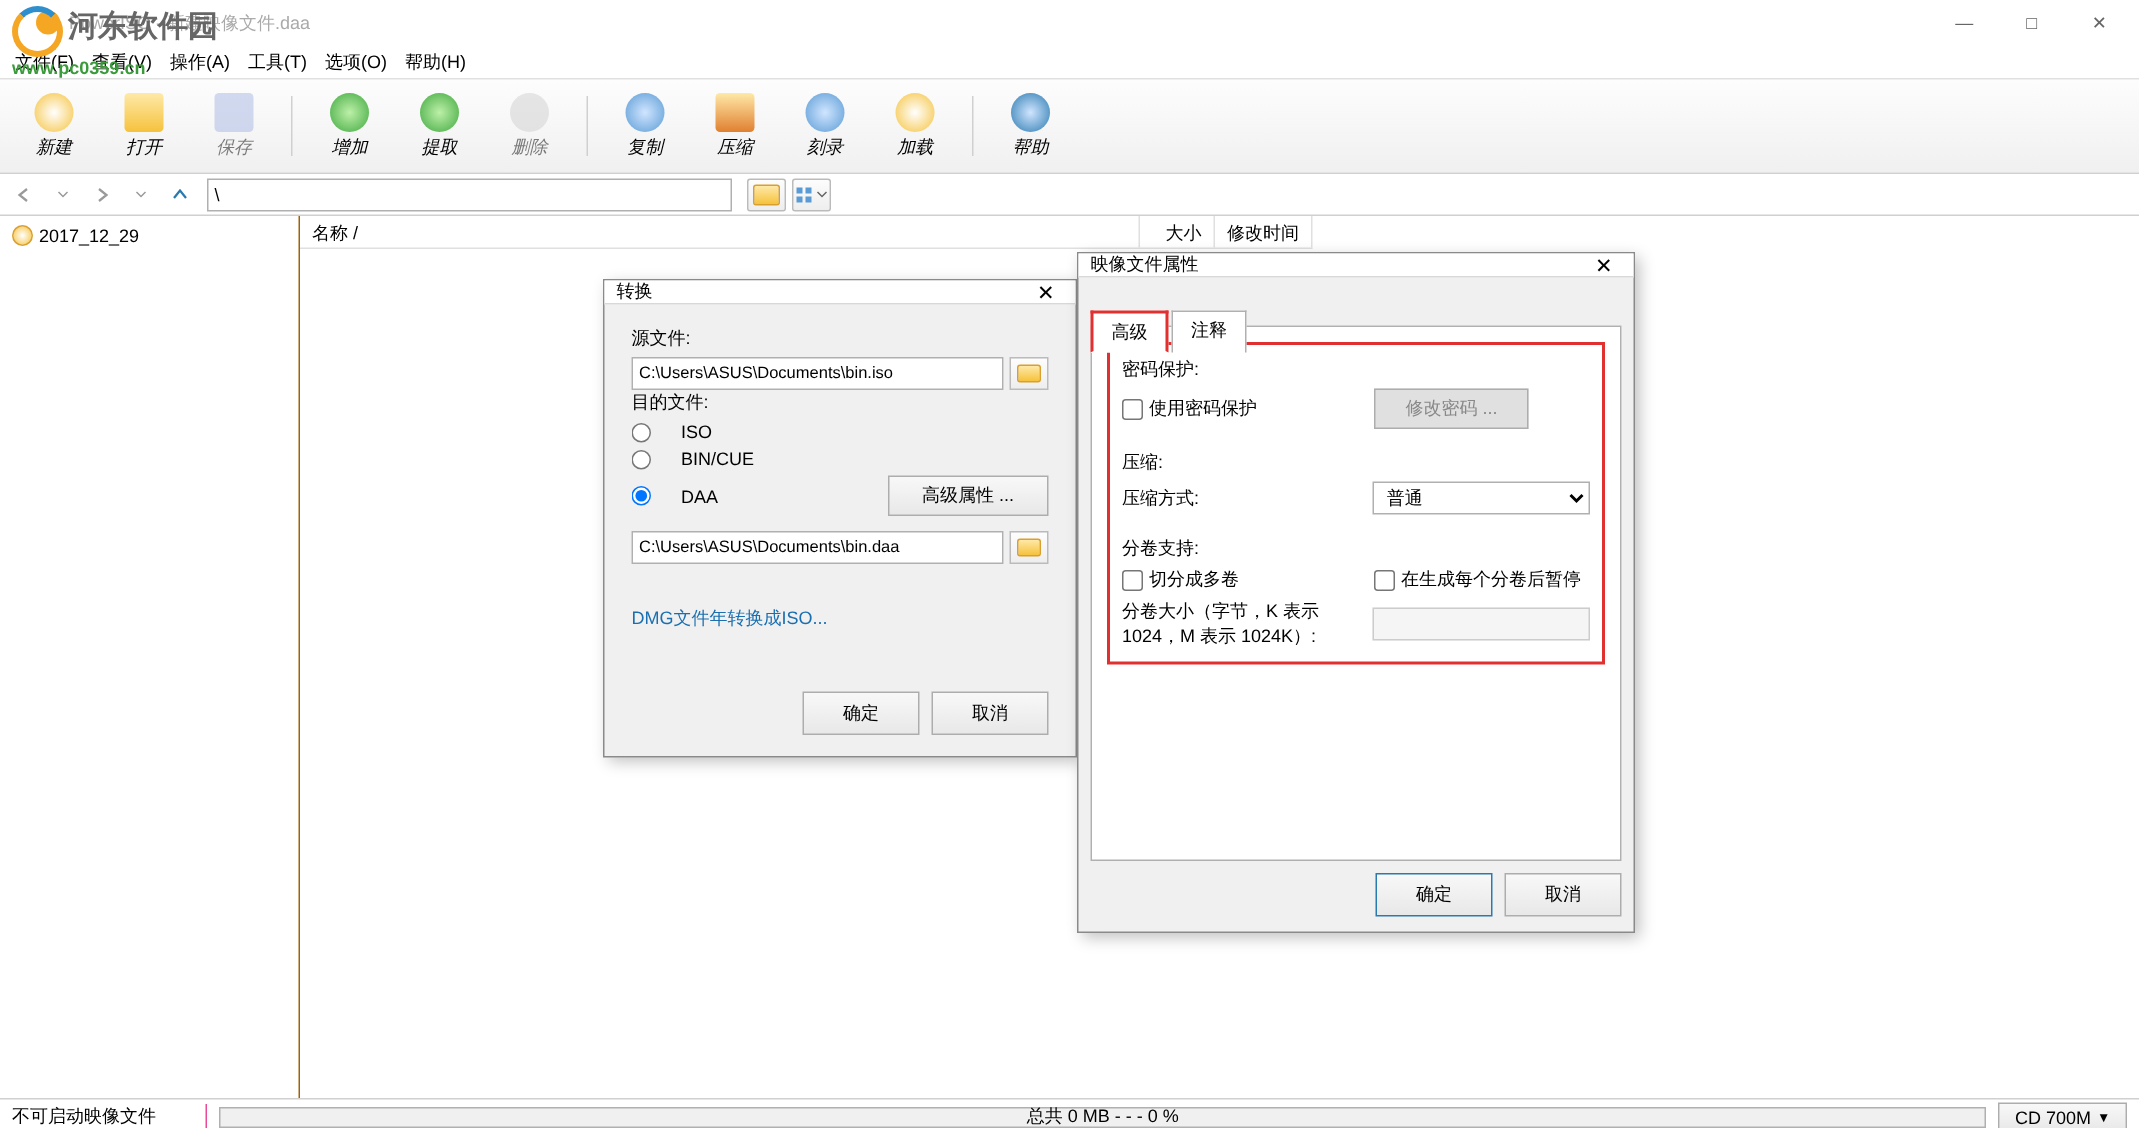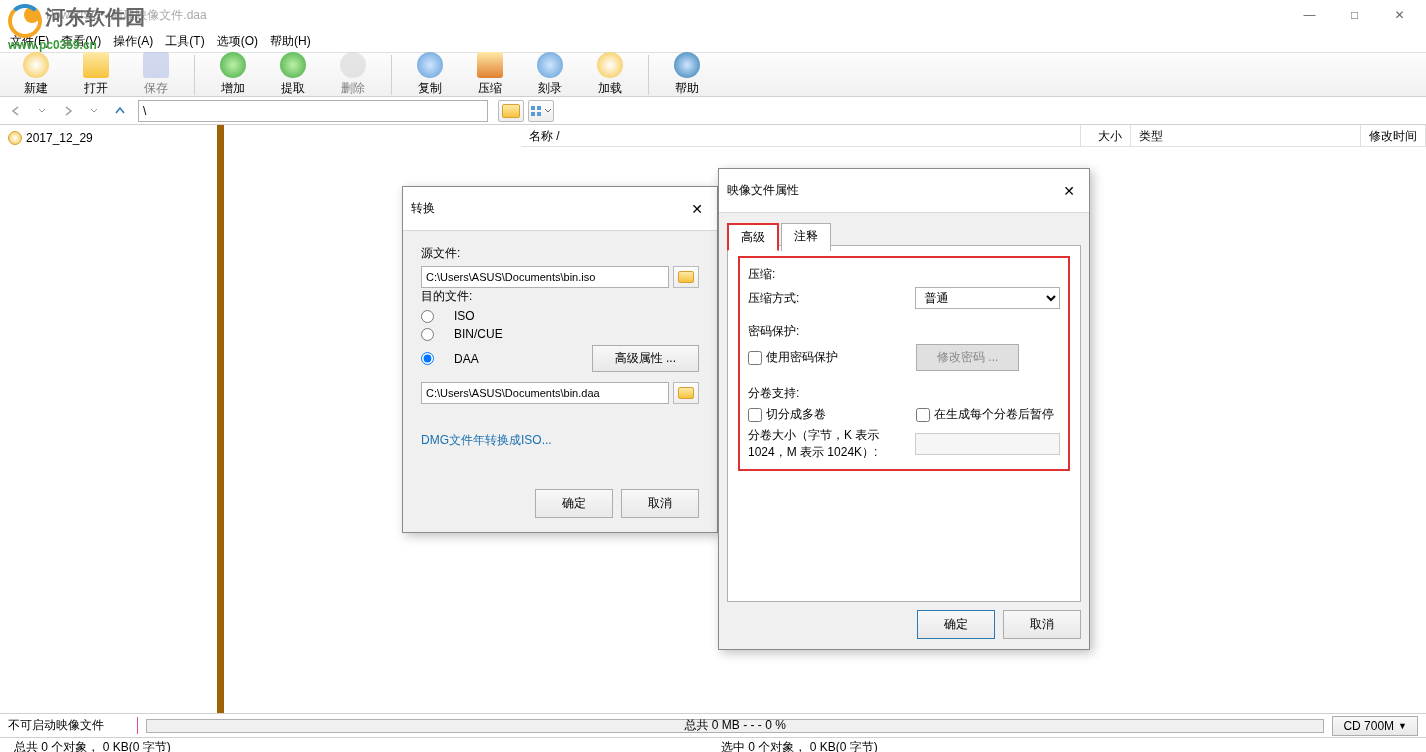--- a/index.html
+++ b/index.html
@@ -15,80 +15,80 @@
 .titlebar { height: 30px; background: #fff; border-bottom: 0; display: flex; align-items: center; padding-left: 24px; padding-right: 4px; color: #999; }
 .titlebar .icon { width: 16px; height: 16px; background: #f5a623; border-radius: 50%; margin-right: 6px; }
 .titlebar .title { flex: 1; font-size: 12px; color: #aaa; }
 .titlebar .winbtn { width: 45px; height: 30px; display: flex; align-items: center; justify-content: center; color: #666; cursor: pointer; }
 
 
 .menubar { height: 22px; display: flex; align-items: center; padding: 0 4px; border-bottom: 0; }
 .menubar .menuitem { padding: 3px 6px; cursor: pointer; }
 
 
-.toolbar { height: 45px; background: linear-gradient(#fdfdfd,#f0f0f0); border-top: 1px solid #e0e0e0; border-bottom: 1px solid #d0d0d0; display: flex; align-items: center; padding: 0 6px; }
+.toolbar { height: 64px; background: linear-gradient(#fdfdfd,#f0f0f0); border-top: 1px solid #e0e0e0; border-bottom: 1px solid #d0d0d0; display: flex; align-items: center; padding: 0 6px; font-style: italic; }
 .tbtn { width: 60px; height: 50px; display: flex; flex-direction: column; align-items: center; justify-content: center; cursor: pointer; border-radius: 3px; }
 .tbtn .ticon { width: 26px; height: 26px; border-radius: 50%; margin-bottom: 2px; }
 .tbtn .tlabel { font-size: 12px; }
 .tbtn.disabled { opacity: .5; cursor: default; }
 .tsep { width: 1px; height: 40px; background: #d0d0d0; margin: 0 8px; }
 
 
 .navbar { height: 28px; border-bottom: 1px solid #d0d0d0; display: flex; align-items: center; padding: 0 4px; gap: 2px; }
 .navbtn { width: 24px; height: 22px; border: 1px solid transparent; display: flex; align-items: center; justify-content: center; color: #888; border-radius: 2px; }
 .navbtn.active { color: #2a7ab0; }
 .pathbox { flex: 1; height: 22px; border: 1px solid #b0b0b0; background: #fff; padding: 0 4px; display: flex; align-items: center; margin: 0 4px; max-width: 350px; }
 .viewsel { width: 26px; height: 22px; border: 1px solid #bbb; background: linear-gradient(#fdfdfd,#eee); border-radius: 2px; display: flex; align-items: center; justify-content: center; }
 .navright { display: flex; gap: 4px; margin-left: 4px; }
 .navright .yellow-folder { width: 18px; height: 14px; background: linear-gradient(#ffe9a8,#f5c23c); border: 1px solid #d9a030; border-radius: 2px; }
 
 
 .main { display: flex; height: 588px; }
-.tree { width: 224px; border-right: 7px solid #a16207; padding: 4px; }
+.tree { width: 200px; border-right: 1px solid #a16207; padding: 4px; }
 .tree-item { display: flex; align-items: center; gap: 4px; padding: 2px 4px; }
 .tree-item .disc { width: 14px; height: 14px; background: radial-gradient(circle,#fff,#f5c23c); border-radius: 50%; border: 1px solid #d9a030; }
-.listview { flex: 1; display: flex; flex-direction: column; align-items: flex-end; }
+.listview { flex: 1; display: flex; flex-direction: row; }
 .listhdr { height: 22px; border-bottom: 1px solid #e0e0e0; display: flex; }
 .listhdr .col { padding: 3px 8px; border-right: 1px solid #e0e0e0; }
 .listbody { flex: 1; position: relative; }
 
 
 .progressarea { height: 24px; border-top: 1px solid #d0d0d0; display: flex; align-items: center; padding: 0 8px; gap: 8px; }
 .progressarea .plabel { width: 130px; border-right: 1px solid #ec4899; padding-right: 0; }
 .progressarea .pbar { flex: 1; height: 14px; border: 1px solid #b0b0b0; background: #f0f0f0; position: relative; display: flex; align-items: center; justify-content: center; }
 .progressarea .cdbtn { border: 1px solid #adadad; padding: 2px 10px; background: linear-gradient(#f8f8f8,#e8e8e8); cursor: pointer; display: flex; align-items: center; gap: 4px; }
 
 
 .statusbar { height: 20px; border-top: 1px solid #d0d0d0; display: flex; align-items: center; padding: 0 6px; }
 .statusbar .scell { padding: 0 8px; }
 
 
 .dialog { position: absolute; background: #f0f0f0; border: 1px solid #8a8a8a; box-shadow: 3px 3px 10px rgba(0,0,0,.25); }
-.dlg-title { height: 44px; background: #fff; display: flex; align-items: center; padding: 0 8px; border-bottom: 1px solid #d8d8d8; }
+.dlg-title { height: 16px; background: #fff; display: flex; align-items: center; padding: 0 8px; border-bottom: 1px solid #d8d8d8; }
 .dlg-close { margin-left: auto; font-size: 14px; cursor: pointer; padding: 0 6px; }
 .dlg-body { padding: 14px 18px; }
 
 
 .dlg-convert { left: 402px; top: 186px; width: 316px; }
 .dlg-convert .lbl { margin-bottom: 4px; }
 .dlg-convert .row { display: flex; gap: 4px; }
 .dlg-convert input[type=text] { flex: 1; height: 22px; border: 1px solid #b0b0b0; background: #fff; padding: 0 4px; font-size: 11px; }
 .dlg-convert .browse { width: 26px; height: 22px; border: 1px solid #bbb; background: linear-gradient(#fdfdfd,#eee); display: flex; align-items: center; justify-content: center; }
 .dlg-convert .radio-row { display: flex; align-items: center; gap: 20px; margin: 4px 0; }
 .dlg-convert .adv-row { display: flex; align-items: center; }
 .dlg-convert .advbtn { border: 1px solid #adadad; padding: 4px 22px; background: linear-gradient(#f8f8f8,#e8e8e8); cursor: pointer; margin-left: auto; }
 .dlg-convert .link { color: #1a6fb0; cursor: pointer; margin-top: 28px; display: inline-block; }
 .dlg-convert .btnrow { display: flex; justify-content: flex-end; gap: 8px; margin-top: 40px; }
 .dlgbtn { border: 1px solid #adadad; padding: 5px 26px; background: linear-gradient(#f8f8f8,#e8e8e8); cursor: pointer; }
 .dlgbtn.default { border: 1px solid #2a7ab0; }
 
 
 .dlg-props { left: 718px; top: 168px; width: 372px; }
 .dlg-props .tabrow { display: flex; gap: 2px; padding: 4px 8px 0 8px; }
-.dlg-props .tab { padding: 4px 12px; border: 1px solid #b0b0b0; border-bottom: none; background: #fff; cursor: pointer; position: relative; top: 6px; }
+.dlg-props .tab { padding: 4px 12px; border: 1px solid #b0b0b0; border-bottom: none; background: #fff; cursor: pointer; position: relative; top: 18px; }
 .dlg-props .tab.active { border: 2px solid #e03030; border-bottom: 1px solid #fff; z-index: 2; }
 .dlg-props .tabpanel { margin: 0 8px 8px 8px; border: 1px solid #b0b0b0; background: #fff; padding: 10px; }
 .dlg-props .highlight { border: 2px solid #e03030; padding: 8px; }
 .dlg-props .sect { margin-bottom: 14px; }
 .dlg-props .sect .shdr { margin-bottom: 4px; }
 .dlg-props .sect .srow { display: flex; align-items: center; gap: 8px; margin: 4px 0; }
 .dlg-props select { height: 22px; border: 1px solid #b0b0b0; background: #fff; width: 145px; padding: 0 4px; }
 .dlg-props .pwbtn { border: 1px solid #adadad; padding: 4px 20px; background: #e0e0e0; color: #888; cursor: default; }
 .dlg-props .chk { display: flex; align-items: center; gap: 4px; }
 .dlg-props input[type=checkbox] { width: 14px; height: 14px; }
@@ -232,21 +232,20 @@
   <div class="tree">
     <div class="tree-item">
       <span class="disc"></span>
       <span>2017_12_29</span>
     </div>
   </div>
   <div class="listview">
     <div class="listhdr">
       <div class="col" style="width:560px">名称  /</div>
       <div class="col" style="width:50px;text-align:right">大小</div>
-      <div class="col" style="width:230px">类型</div>
       <div class="col" style="flex:1">修改时间</div>
     </div>
     <div class="listbody"></div>
   </div>
 </div>
 
 <div class="progressarea">
   <div class="plabel">不可启动映像文件</div>
   <div class="pbar">
       <span>总共  0 MB  - - -  0 %</span>
@@ -314,34 +313,34 @@
     <span>映像文件属性</span>
     <span class="dlg-close">✕</span>
   </div>
   <div class="tabrow">
     <div class="tab active">高级</div>
     <div class="tab">注释</div>
   </div>
   <div class="tabpanel">
     <div class="highlight">
       <div class="sect">
-        <div class="shdr">压缩:</div>
-        <div class="srow">
-          <span style="width:160px">压缩方式:</span>
-          <select><option>普通</option></select>
-        </div>
-      </div>
-      <div class="sect">
         <div class="shdr">密码保护:</div>
         <div class="srow">
           <label class="chk" style="width:160px">
               <input type="checkbox" style="">
               <span>使用密码保护</span>
             </label>
           <button class="pwbtn">修改密码 ...</button>
+        </div>
+      </div>
+      <div class="sect">
+        <div class="shdr">压缩:</div>
+        <div class="srow">
+          <span style="width:160px">压缩方式:</span>
+          <select><option>普通</option></select>
         </div>
       </div>
       <div class="sect" style="margin-bottom:0">
         <div class="shdr">分卷支持:</div>
         <div class="srow">
           <label class="chk" style="width:160px">
               <input type="checkbox" style="">
               <span>切分成多卷</span>
             </label>
           <label class="chk">

